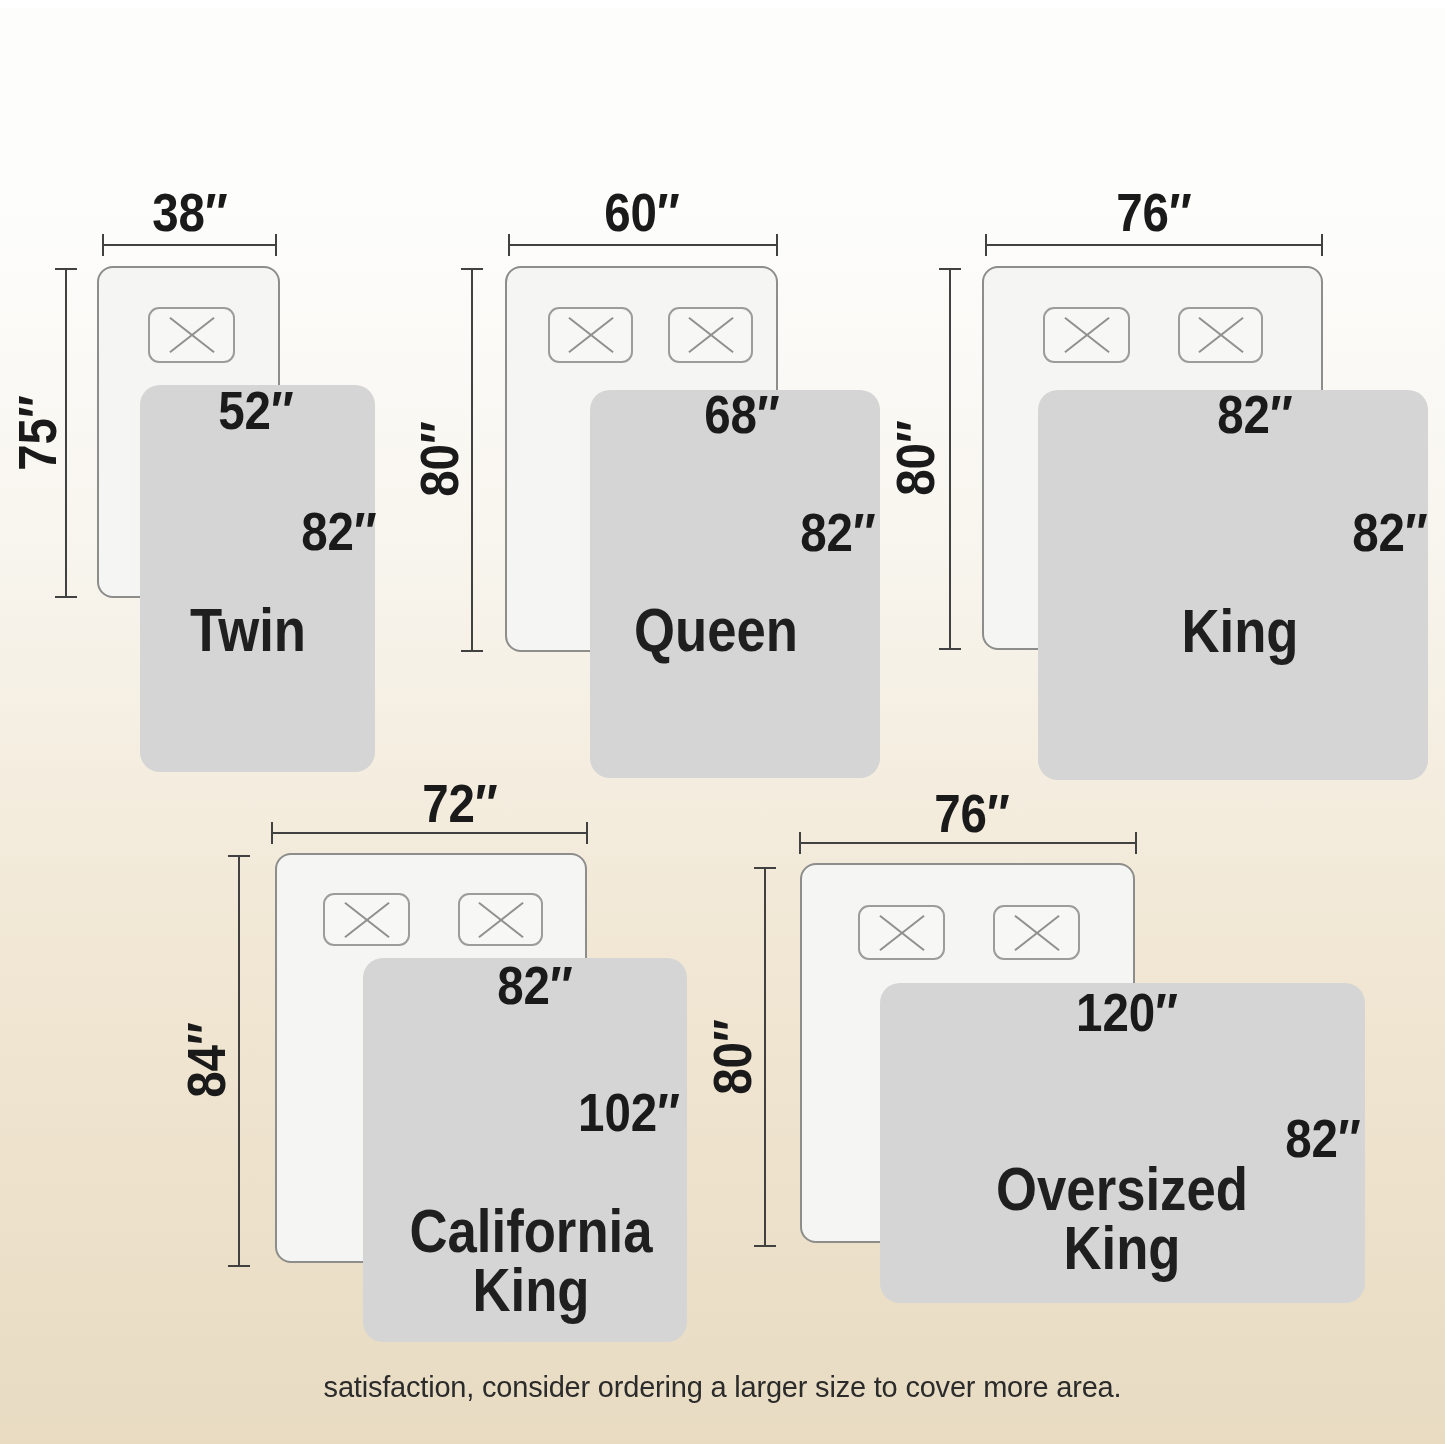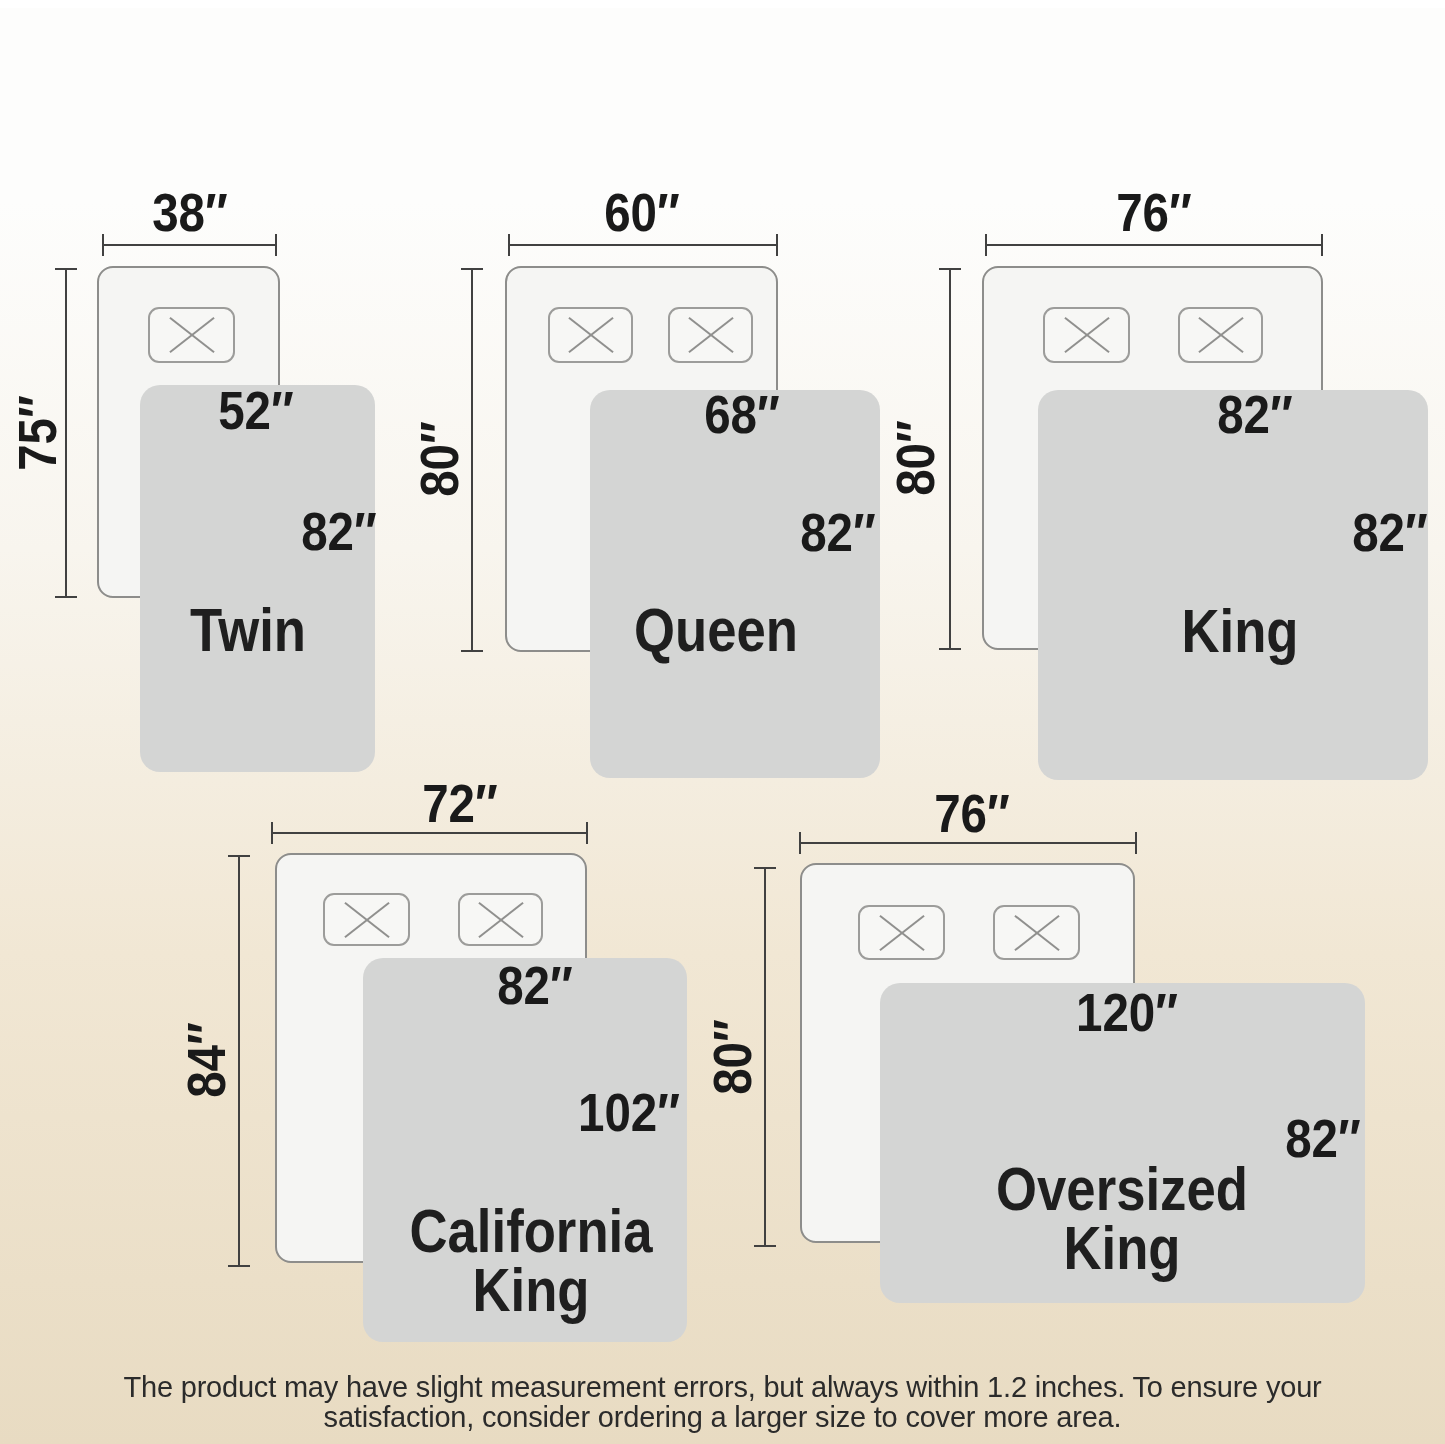--- a/index.html
+++ b/index.html
@@ -164,17 +164,16 @@
     <div class="blanket" style="left:880px;top:983px;width:485px;height:320px"></div>
     <div class="num" style="left:1127px;top:1012px">120″</div>
     <div class="num" style="left:1323px;top:1138px">82″</div>
     <div class="size-name" style="left:1122px;top:1218px">
       <span style="display:block">Oversized</span>
       <span style="display:block">King</span>
     </div>
   </div>
 
   <div class="footer">
-    <div>The product may have slight measurement errors, but always within 1.2 inches. To ensure your</div>
     <div>satisfaction, consider ordering a larger size to cover more area.</div>
   </div>
 
 </div>
 
 </body></html>

